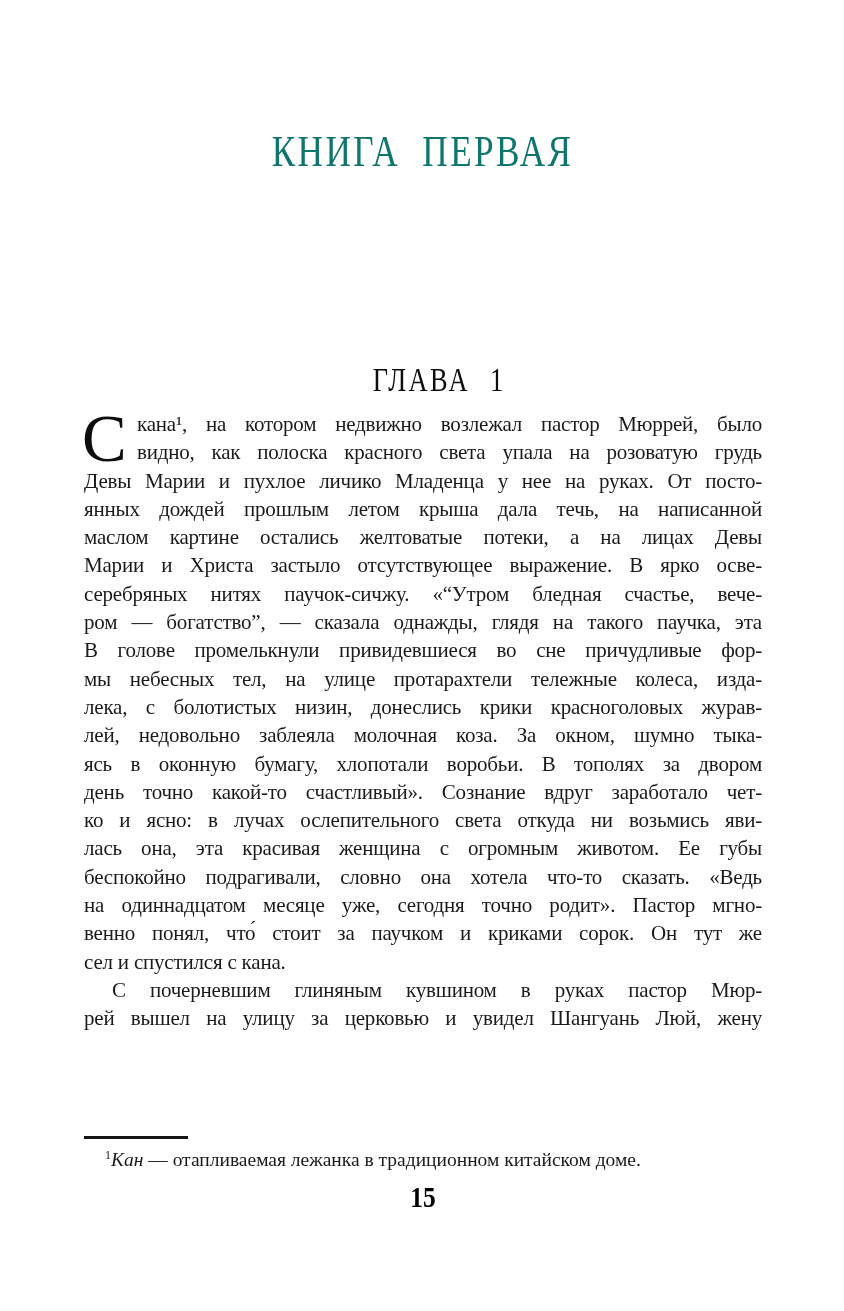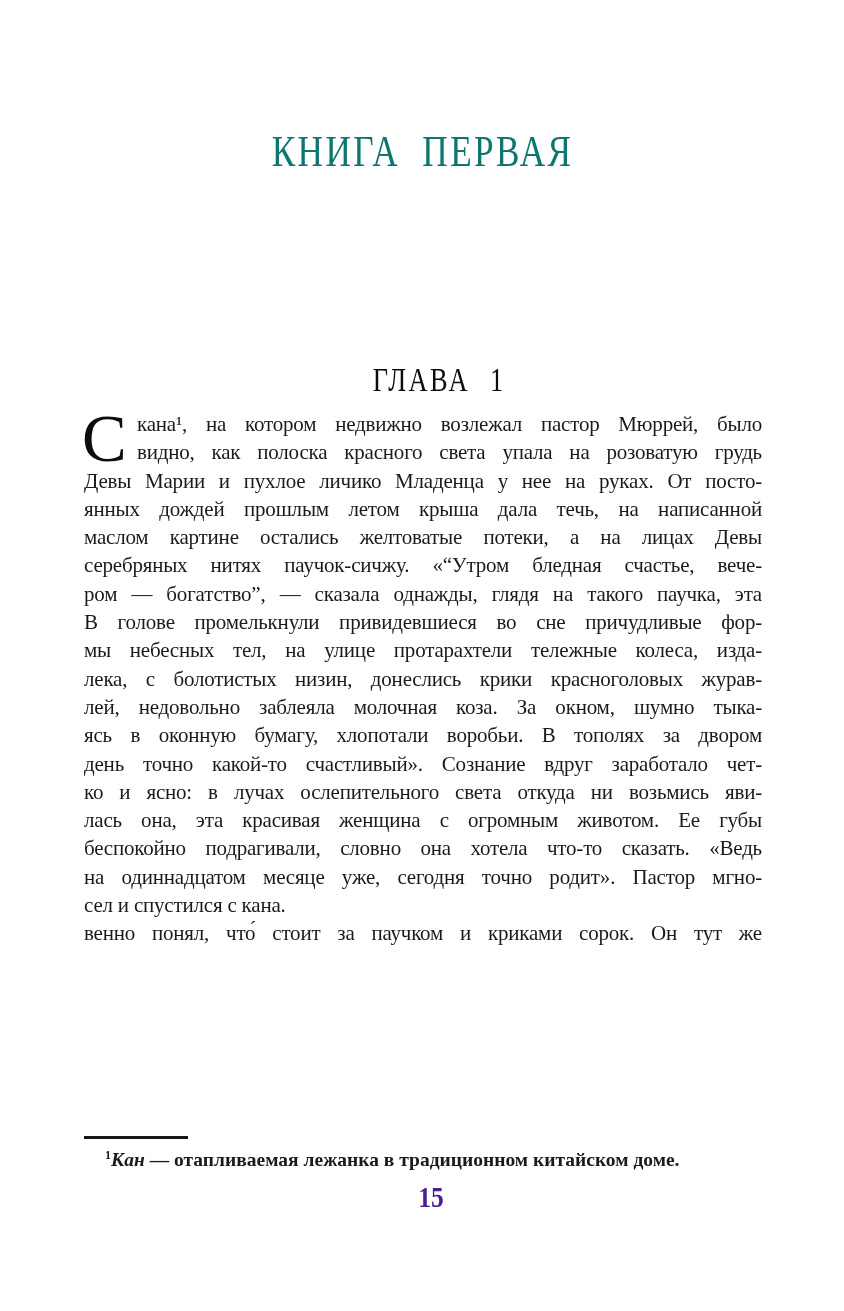--- a/index.html
+++ b/index.html
@@ -88,37 +88,36 @@
   .footnote {
     position: absolute;
     top: 1147px;
     left: 84px;
     width: 678px;
     font-size: 19.5px;
     line-height: 26px;
     padding-left: 0;
     text-indent: 21px;
     color: #1a1a1a;
-    font-weight: bold;
   }
   .footnote sup {
     font-size: 12px;
     line-height: 0;
   }
   .footnote .term { font-style: italic; }
   
   .page-number {
     position: absolute;
     top: 1180px;
-    left: 92px;
+    left: 84px;
     width: 678px;
     text-align: center;
     font-size: 30px;
     font-weight: 700;
-    color: #4c1d95;
+    color: #000000;
   }
   .page-number .condense {
     letter-spacing: 0;
     word-spacing: 0;
     transform: scaleX(0.85);
   }
 </style>
 </head>
 <body>
 
@@ -129,34 +128,39 @@
   <h2 class="chapter-title"><span class="condense">ГЛАВА 1</span></h2>
 
   <div class="body-text" id="body-text">
       <div class="para">
         <span class="dropcap">С</span>
         <div class="line dc-indent">кана¹, на котором недвижно возлежал пастор Мюррей, было</div>
         <div class="line dc-indent">видно, как полоска красного света упала на розоватую грудь</div>
         <div class="line">Девы Марии и пухлое личико Младенца у нее на руках. От посто-</div>
         <div class="line">янных дождей прошлым летом крыша дала течь, на написанной</div>
         <div class="line">маслом картине остались желтоватые потеки, а на лицах Девы</div>
+        <div class="line">Марии и Христа застыло отсутствующее выражение. В ярко осве-</div>
         <div class="line">серебряных нитях паучок-сичжу. «“Утром бледная счастье, вече-</div>
         <div class="line">ром — богатство”, — сказала однажды, глядя на такого паучка, эта</div>
         <div class="line">В голове промелькнули привидевшиеся во сне причудливые фор-</div>
         <div class="line">мы небесных тел, на улице протарахтели тележные колеса, изда-</div>
         <div class="line">лека, с болотистых низин, донеслись крики красноголовых журав-</div>
         <div class="line">лей, недовольно заблеяла молочная коза. За окном, шумно тыка-</div>
         <div class="line">ясь в оконную бумагу, хлопотали воробьи. В тополях за двором</div>
         <div class="line">день точно какой-то счастливый». Сознание вдруг заработало чет-</div>
         <div class="line">ко и ясно: в лучах ослепительного света откуда ни возьмись яви-</div>
         <div class="line">лась она, эта красивая женщина с огромным животом. Ее губы</div>
         <div class="line">беспокойно подрагивали, словно она хотела что-то сказать. «Ведь</div>
         <div class="line">на одиннадцатом месяце уже, сегодня точно родит». Пастор мгно-</div>
+        <div class="line">венно понял, что́ стоит за паучком и криками сорок. Он тут же</div>
         <div class="line para-end">сел и спустился с кана.</div>
-        <div class="line">венно понял, что́ стоит за паучком и криками сорок. Он тут же</div>
+      </div>
+      <div class="para">
+        <div class="line first-indent">С почерневшим глиняным кувшином в руках пастор Мюр-</div>
+        <div class="line">рей вышел на улицу за церковью и увидел Шангуань Люй, жену</div>
       </div>
     </div>
 
   <div class="footnote-rule"></div>
 
   <div class="footnote"><sup>1</sup><span class="term">Кан</span><span> — отапливаемая лежанка в традиционном китайском доме.</span></div>
 
   <div class="page-number"><span class="condense">15</span></div>
 
 </div>

